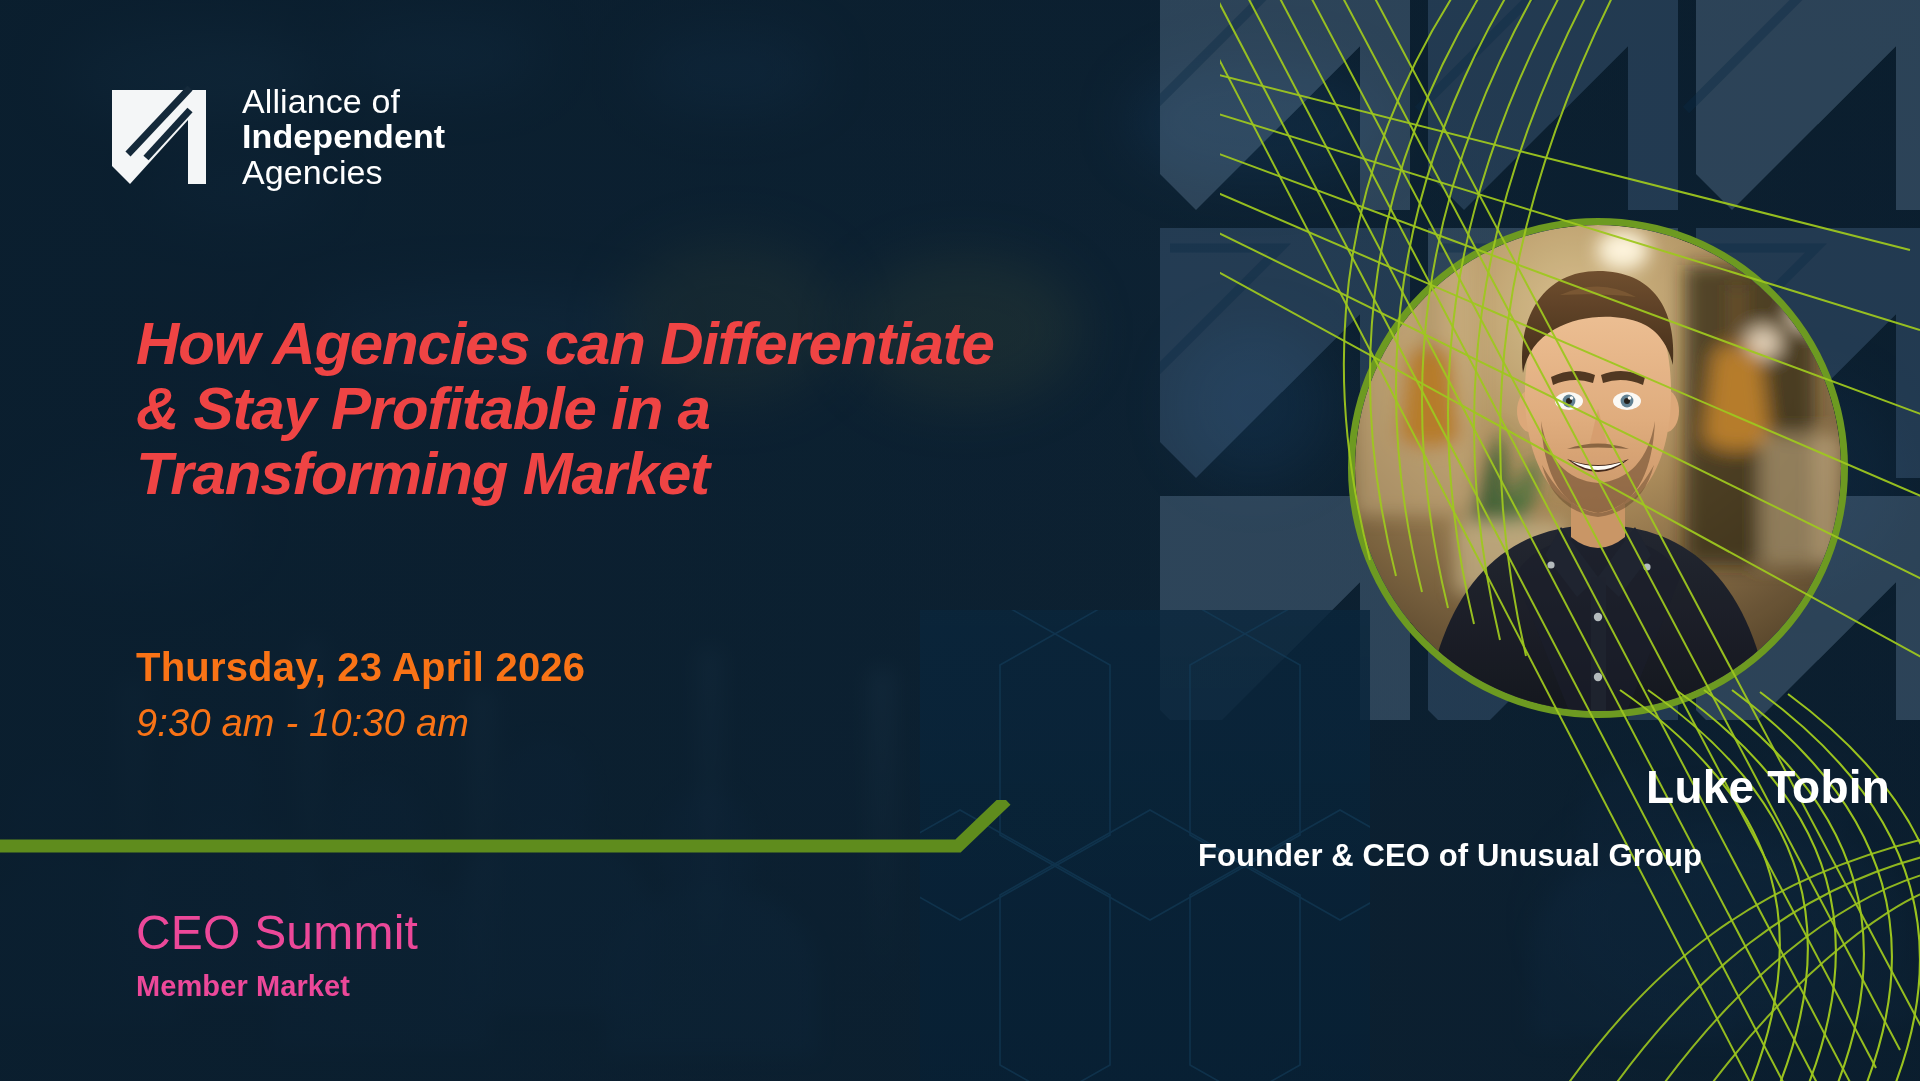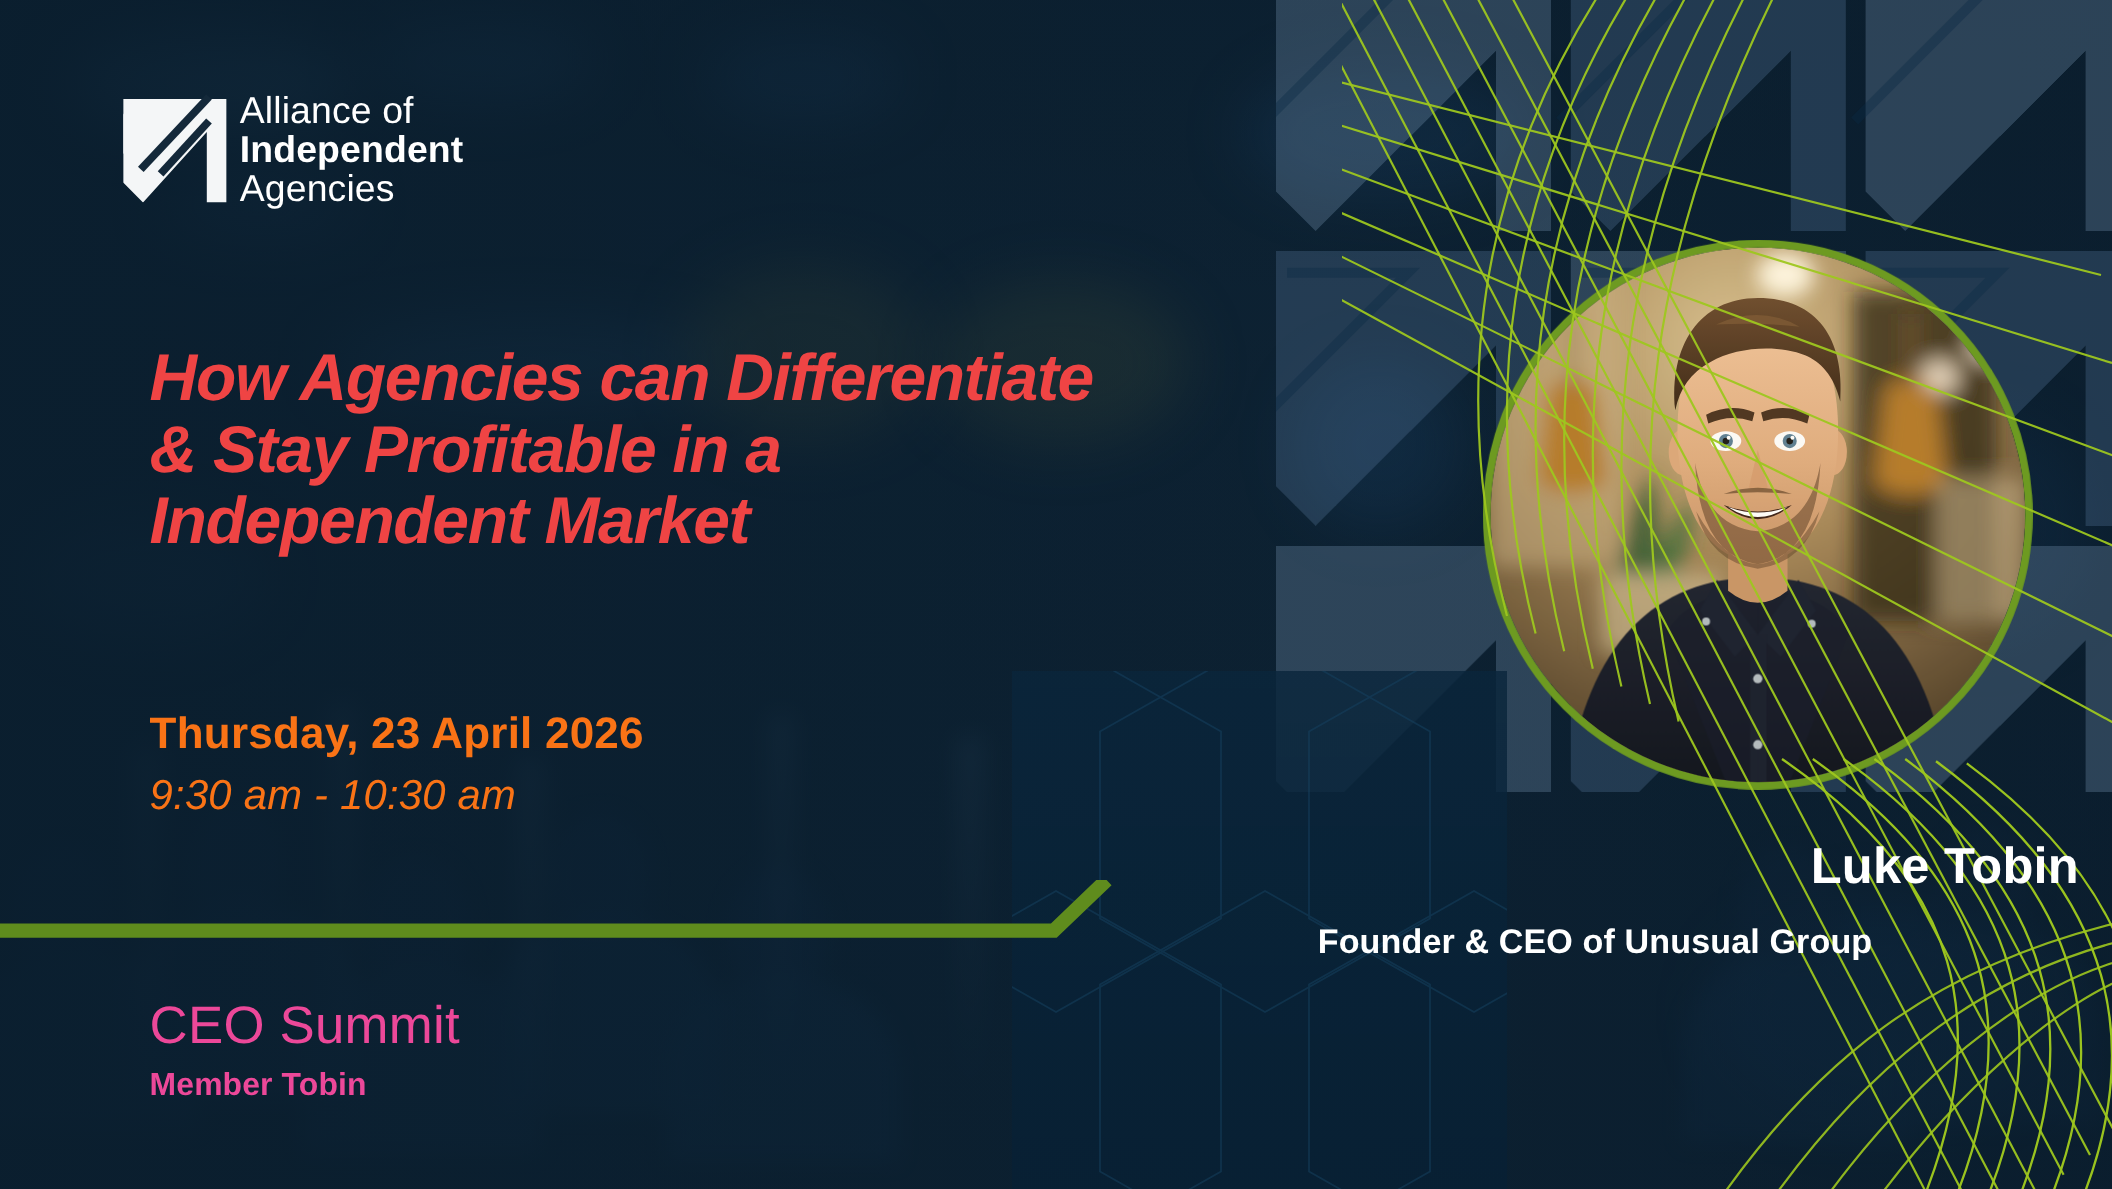--- a/index.html
+++ b/index.html
@@ -71,21 +71,21 @@
 
   
   .podium {
     position:absolute;
     left: 920px; top: 610px; width: 450px; height: 471px;
     background: linear-gradient(180deg, rgba(10,38,60,.82), rgba(8,32,52,.88));
   }
   .podium-pattern { position:absolute; inset:0; opacity:.55; }
 
   
-  .logo { position:absolute; left:112px; top:80px; display:flex; align-items:flex-start; gap:12px; }
+  .logo { position:absolute; left:112px; top:80px; display:flex; align-items:flex-start; gap:36px; }
   .logo-mark { width:94px; height:104px; flex:none; }
   .logo-words {
     color:#ffffff;
     line-height: 1.04;
     font-size: 34px;
     letter-spacing: .1px;
     padding-top: 4px;
   }
   .logo-words .l1 { font-weight:400; }
   .logo-words .l2 { font-weight:700; }
@@ -390,37 +390,37 @@
     <div class="logo-words">
       <div class="l1">Alliance of</div>
       <div class="l2">Independent</div>
       <div class="l3">Agencies</div>
     </div>
   </div>
 
   <div class="headline">
     <div>How Agencies can Differentiate</div>
     <div>&amp; Stay Profitable in a</div>
-    <div>Independent Market</div>
+    <div>Transforming Market</div>
   </div>
 
   <div class="datetime">
     <div class="dt-date">Thursday, 23 April 2026</div>
     <div class="dt-time">9:30 am - 10:30 am</div>
   </div>
 
   <div class="rule">
     <svg width="1040" height="70" viewBox="0 0 1040 70" xmlns="http://www.w3.org/2000/svg">
       <path d="M0 46 H958 L1006 0" fill="none" stroke="#5f8c1d" stroke-width="13"></path>
     </svg>
   </div>
 
   <div class="event-block">
     <div class="ev-title">CEO Summit</div>
-    <div class="ev-sub">Member Tobin</div>
+    <div class="ev-sub">Member Market</div>
   </div>
 
   <div class="speaker">
     <div class="sp-name">Luke Tobin</div>
     <div class="sp-role">Founder &amp; CEO of Unusual Group</div>
   </div>
 
 </div>
 
 </body></html>

